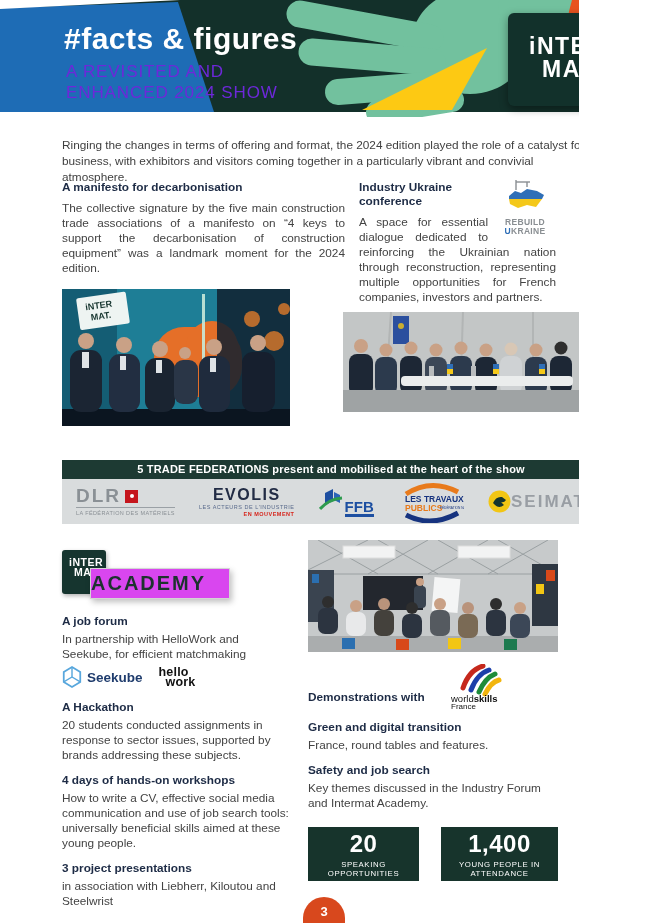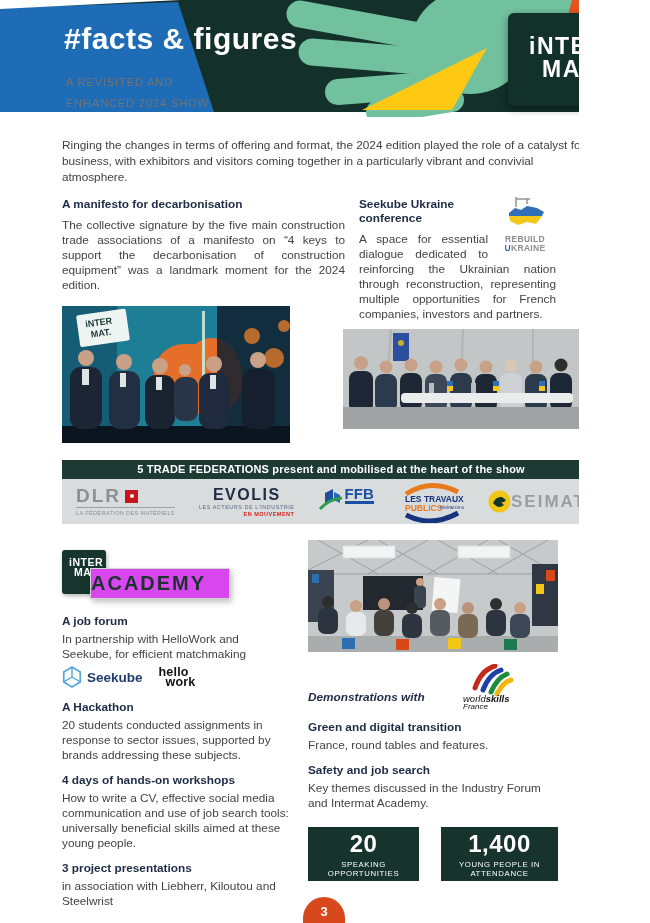--- a/index.html
+++ b/index.html
@@ -3,32 +3,32 @@
 <meta charset="utf-8">
 <style>
   * { margin:0; padding:0; box-sizing:border-box; }
   body { background:#ffffff; font-family:"Liberation Sans","DejaVu Sans",sans-serif; }
   .page { position:relative; width:579px; height:923px; background:#fff; overflow:hidden; }
 
   
   .header { position:absolute; top:0; left:0; width:650px; height:117px; }
   .header-art { position:absolute; top:0; left:0; }
   .header-title { position:absolute; left:64px; top:22px; color:#fff; font-size:30px; font-weight:800; letter-spacing:.5px; }
-  .header-sub { position:absolute; left:66px; top:72px; color:#737373; font-size:11px; line-height:21px; letter-spacing:.9px; font-weight:400; }
+  .header-sub { position:absolute; left:66px; top:61px; color:#6d28d9; font-size:17px; line-height:21px; letter-spacing:.9px; font-weight:400; }
   .intermat-logo { position:absolute; left:508px; top:13px; width:120px; height:93px; background:#12312b; border-radius:6px; box-shadow:0 3px 9px rgba(0,0,0,.4); color:#fff; }
   .logo-year { text-align:right; padding:9px 16px 0 8px; color:#bf3b2e; font-weight:700; font-size:12px; letter-spacing:1.5px; }
   .logo-l1 { padding-left:21px; font-size:23px; font-weight:800; letter-spacing:1.5px; margin-top:-3px; }
   .logo-l2 { padding-left:34px; font-size:23px; font-weight:800; letter-spacing:1.5px; margin-top:-4px; }
   .logo-dot { color:#c94a28; }
 
   
   .intro { position:absolute; left:62px; top:137px; width:540px; font-size:11.8px; line-height:16px; color:#3f3f3f; }
 
   
-  .row1 { position:absolute; left:62px; top:197px; width:538px; display:flex; gap:14px; }
+  .row1 { position:absolute; left:62px; top:180px; width:538px; display:flex; gap:14px; }
   .col-manifesto { width:283px; }
   .col-rebuild { width:197px; }
   .sec { font-size:11.8px; font-weight:700; color:#1d2b45; margin:0 0 7px; line-height:14px; }
   p.body { font-size:11.8px; line-height:15px; color:#434343; margin:0; }
   p.just { text-align:justify; }
   .photo1 { display:block; margin-top:13px; }
   .photo2 { display:block; margin-left:-16px; margin-top:7px; }
   .rebuild-logo { float:right; width:62px; margin:0 0 4px 6px; text-align:center; }
   .rl-text { font-size:8.5px; font-weight:800; color:#8a8f93; line-height:9px; letter-spacing:.3px;text-align:center; }
   .rl-first { color:#2f6fb7; }
@@ -39,42 +39,42 @@
   .fed-strip { height:45px; background:#d9dcdd; display:flex; align-items:center; justify-content:space-between; padding:0 14px; }
   .dlr .dlr-row { display:flex; align-items:center; gap:4px; }
   .dlr-name { font-size:19px; font-weight:700; color:#8a9095; letter-spacing:2px; line-height:18px; }
   .dlr-sq { width:13px; height:13px; background:#c5161d; display:flex; align-items:center; justify-content:center; }
   .dlr-dot { width:4px; height:4px; background:#fff; border-radius:50%; }
   .dlr-tag { border-top:1px solid #9aa0a5; margin-top:2px; padding-top:2px; font-size:5.5px; color:#8a9095; letter-spacing:.4px; }
   .evolis { text-align:left; }
   .evolis-name { font-size:16px; font-weight:800; color:#222c45; letter-spacing:1.5px; line-height:15px;text-align:center; }
   .evolis-tag1 { font-size:5.5px; color:#5a6b8c; letter-spacing:.5px; margin-top:2px; }
   .evolis-tag2 { font-size:5.5px; font-weight:700; color:#d6251c; text-align:right; letter-spacing:.5px; margin-top:1px; }
-  .ffb { display:flex; align-items:flex-start; gap:2px; }
+  .ffb { display:flex; align-items:flex-end; gap:2px; }
   .ffb-name { font-size:15px; font-weight:800; color:#1d4fa1; line-height:13px; }
   .ffb-bar { height:3px; background:#1d4fa1; margin-top:1px; }
   .seimat { display:flex; align-items:center; }
   .seimat-name { font-size:17px; font-weight:700; color:#999ea4; letter-spacing:2px; }
 
   
   .acad { position:absolute; left:62px; top:540px; width:538px; display:flex; gap:18px; }
   .acad-left { width:228px; }
   .acad-right { width:250px; }
   .acad-logo { position:relative; height:64px; }
   .acad-sq { position:absolute; left:0; top:10px; width:44px; height:44px; background:#16352f; border-radius:3px; color:#fff; padding:7px 0 0 7px; box-shadow:1px 2px 4px rgba(0,0,0,.3); }
   .acad-sq .l1, .acad-sq .l2 { font-size:10.5px; font-weight:800; letter-spacing:.5px; line-height:10px; }
   .acad-sq .l2 { padding-left:5px; }
   .acad-box { position:absolute; left:28px; top:28px; width:140px; height:31px; background:#d946ef; border:1px solid #d4d4d4; box-shadow:2px 3px 6px rgba(0,0,0,.25); font-size:20px; font-weight:800; color:#1d332e; text-align:left; line-height:29px; letter-spacing:2px; }
   .acad-left .sec { margin:10px 0 4px; }
   .partners { display:flex; align-items:center; gap:16px; margin-top:2px; height:26px; }
   .seekube { display:flex; align-items:center; gap:5px; font-size:13.5px; font-weight:800; color:#1f3c6d; }
   .hellowork { font-size:12.5px; font-weight:800; color:#111; line-height:10px; letter-spacing:.2px; }
   .hellowork .hw2 { padding-left:7px; }
   .photo3 { display:block; }
-  .demos { display:flex; align-items:flex-end; gap:36px; margin-top:14px; height:44px;font-style:italic; }
+  .demos { display:flex; align-items:flex-end; gap:24px; margin-top:14px; height:44px; }
   .demos-label { font-size:11.8px; font-weight:700; color:#1d2b45; padding-bottom:6px; }
   .acad-right .sec { margin:10px 0 4px; }
   .stats { display:flex; gap:22px; margin-top:16px; }
   .stat { width:112px; height:54px; background:#17342c; color:#fff; text-align:center; padding-top:3px; }
   .stat-wide { width:118px; }
   .stat-value { font-size:24px; font-weight:800; letter-spacing:.5px; line-height:28px; }
   .stat-label { font-size:7.8px; letter-spacing:.6px; line-height:9px; margin-top:2px; }
 
   
   .page-dome { position:absolute; left:303px; top:897px; width:42px; height:26px; background:#d8481d; border-radius:21px 21px 0 0; color:#fff; text-align:center; font-size:13px; font-weight:700; line-height:30px; }
@@ -165,21 +165,21 @@
             <line x1="13" y1="0" x2="13" y2="10"></line>
               <line x1="13" y1="2" x2="27" y2="2"></line>
               <line x1="24" y1="2" x2="24" y2="7"></line>
           </g>
           <path d="M6,16 L12,11 L18,13 L24,9 L34,11 L41,15 L39,19 L6,19 Z" fill="#2f6fb7"></path>
           <path d="M6,19 L39,19 L33,27 L24,25 L15,28 L7,24 Z" fill="#f4c81a"></path>
         </svg>
         <div class="rl-text">REBUILD</div>
         <div class="rl-text"><span class="rl-first">U</span><span>KRAINE</span></div>
       </div>
-      <h3 class="sec" style="max-width:130px;">Seekube Ukraine conference</h3>
+      <h3 class="sec" style="max-width:130px;">Industry Ukraine conference</h3>
       <p class="body just">A space for essential dialogue dedicated to reinforcing the Ukrainian nation through reconstruction, representing multiple opportunities for French companies, investors and partners.</p>
       <svg class="photo2" width="236" height="100" viewBox="0 0 236 100">
         <rect width="236" height="100" fill="#c3c6c6"></rect>
         <line x1="48" y1="0" x2="44" y2="60" stroke="#b2b5b5" stroke-width="2"></line>
         <line x1="120" y1="0" x2="118" y2="60" stroke="#b2b5b5" stroke-width="2"></line>
         <line x1="190" y1="0" x2="190" y2="60" stroke="#b2b5b5" stroke-width="2"></line>
         <rect x="50" y="4" width="16" height="28" fill="#2b4f9e"></rect>
         <circle cx="58" cy="14" r="3" fill="#f2c614" opacity=".8"></circle>
         <g>
           <circle cx="18" cy="34" r="7" fill="#c9a186"></circle>

